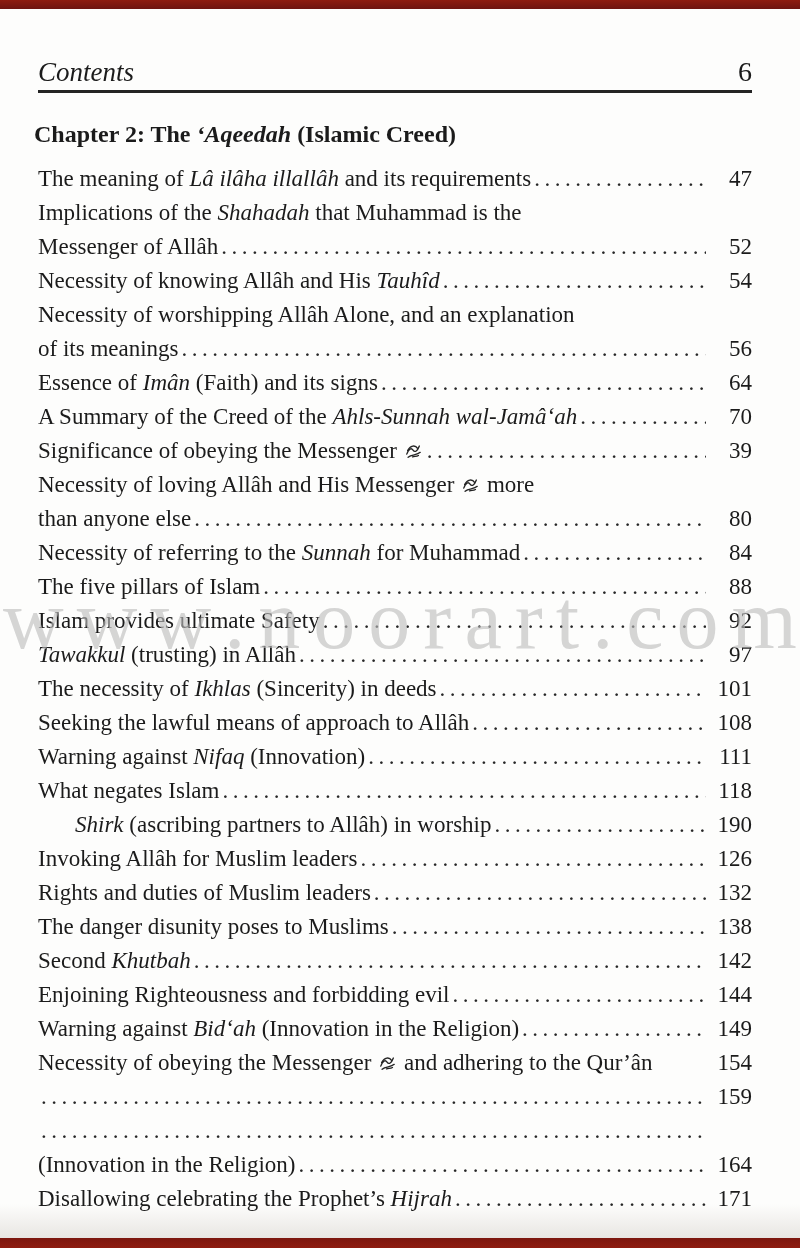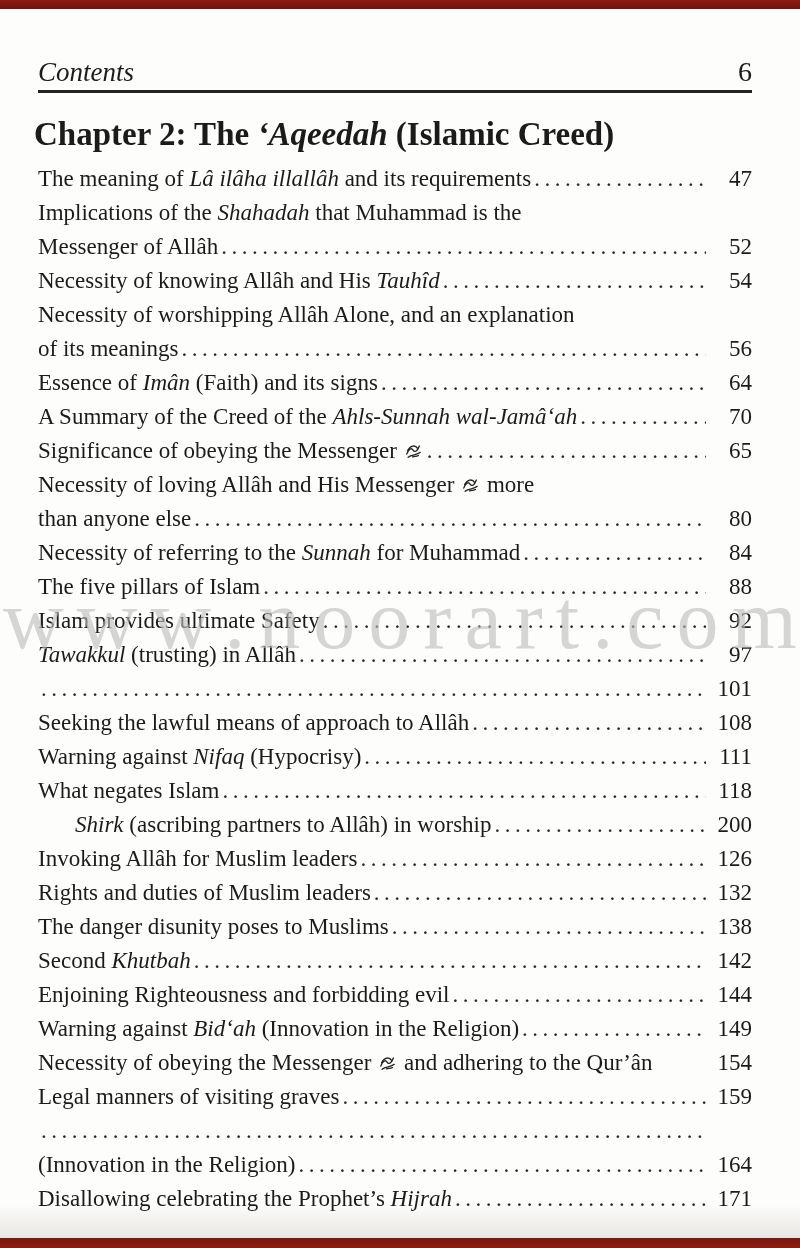--- a/index.html
+++ b/index.html
@@ -21,21 +21,21 @@
     background:linear-gradient(to bottom,rgba(198,192,184,0),rgba(198,192,184,.38));
   }
   .content{position:relative;z-index:1;padding:56px 48px 0 38px;}
   
   .running-head{display:flex;justify-content:space-between;align-items:center;
     font-size:27px;line-height:32px;}
   .running-title{font-style:italic;}
   .running-page{font-size:28px;}
   .rule{border-top:3px solid #242424;margin-top:2px;}
   
-  .chapter-heading{margin:26px 0 0 -4px;font-size:33px;line-height:30px;font-weight:bold;}
+  .chapter-heading{margin:26px 0 0 -4px;font-size:24px;line-height:30px;font-weight:bold;}
   .chapter-heading .it{font-style:italic;}
   
   .toc{margin-top:13px;font-size:23px;}
   .toc-row{display:flex;align-items:baseline;line-height:34px;height:34px;white-space:nowrap;}
   .toc-row.indent{padding-left:37px;}
   .toc-text{flex:none;text-align:center;}
   .it{font-style:italic;}
   .dots{
     flex:1 1 0;min-width:0;overflow:hidden;white-space:nowrap;
     letter-spacing:4.5px;margin-left:3px;color:#262626;
@@ -109,21 +109,21 @@
         <div class="toc-row">
           <span class="toc-text"><span>Significance of obeying the Messenger </span><svg class="pbuh" viewBox="0 0 20 20" xmlns="http://www.w3.org/2000/svg">
     <g stroke="#232323" stroke-width="1.5" fill="none" stroke-linecap="round">
       <path d="M2.5 13.5 C4.5 7.5 7.5 6 9.5 9 C11.5 12 14.5 10 16.5 4.5"></path>
       <path d="M3.5 9.5 C6.5 3.5 12 3 14.5 7"></path>
       <path d="M4 17 C8 13.5 13.5 15 17.5 11.5"></path>
       <path d="M9 16.5 C11 15.5 13 16.5 15.5 15"></path>
     </g>
   </svg></span>
           <span class="dots">................................................................................................................................................................</span>
-          <span class="toc-page">65</span>
+          <span class="toc-page">39</span>
         </div>
         <div class="toc-row">
           <span class="toc-text"><span>Necessity of loving Allâh and His Messenger </span><svg class="pbuh" viewBox="0 0 20 20" xmlns="http://www.w3.org/2000/svg">
     <g stroke="#232323" stroke-width="1.5" fill="none" stroke-linecap="round">
       <path d="M2.5 13.5 C4.5 7.5 7.5 6 9.5 9 C11.5 12 14.5 10 16.5 4.5"></path>
       <path d="M3.5 9.5 C6.5 3.5 12 3 14.5 7"></path>
       <path d="M4 17 C8 13.5 13.5 15 17.5 11.5"></path>
       <path d="M9 16.5 C11 15.5 13 16.5 15.5 15"></path>
     </g>
   </svg><span> more</span></span>
@@ -147,42 +147,43 @@
           <span class="toc-text"><span>Islam provides ultimate Safety </span></span>
           <span class="dots">................................................................................................................................................................</span>
           <span class="toc-page">92</span>
         </div>
         <div class="toc-row">
           <span class="toc-text"><span class="it">Tawakkul</span><span> (trusting) in Allâh </span></span>
           <span class="dots">................................................................................................................................................................</span>
           <span class="toc-page">97</span>
         </div>
         <div class="toc-row">
+          <span class="toc-text"><span>The necessity of </span><span class="it">Ikhlas</span><span> (Sincerity) in deeds</span></span>
           <span class="dots">................................................................................................................................................................</span>
           <span class="toc-page">101</span>
         </div>
         <div class="toc-row">
           <span class="toc-text"><span>Seeking the lawful means of approach to Allâh</span></span>
           <span class="dots">................................................................................................................................................................</span>
           <span class="toc-page">108</span>
         </div>
         <div class="toc-row">
-          <span class="toc-text"><span>Warning against </span><span class="it">Nifaq</span><span> (Hypocrisy) </span></span>
+          <span class="toc-text"><span>Warning against </span><span class="it">Nifaq</span><span> (Innovation) </span></span>
           <span class="dots">................................................................................................................................................................</span>
           <span class="toc-page">111</span>
         </div>
         <div class="toc-row">
           <span class="toc-text"><span>What negates Islam </span></span>
           <span class="dots">................................................................................................................................................................</span>
           <span class="toc-page">118</span>
         </div>
         <div class="toc-row indent">
           <span class="toc-text"><span class="it">Shirk</span><span> (ascribing partners to Allâh) in worship </span></span>
           <span class="dots">................................................................................................................................................................</span>
-          <span class="toc-page">200</span>
+          <span class="toc-page">190</span>
         </div>
         <div class="toc-row">
           <span class="toc-text"><span>Invoking Allâh for Muslim leaders</span></span>
           <span class="dots">................................................................................................................................................................</span>
           <span class="toc-page">126</span>
         </div>
         <div class="toc-row">
           <span class="toc-text"><span>Rights and duties of Muslim leaders</span></span>
           <span class="dots">................................................................................................................................................................</span>
           <span class="toc-page">132</span>
@@ -213,21 +214,20 @@
       <path d="M2.5 13.5 C4.5 7.5 7.5 6 9.5 9 C11.5 12 14.5 10 16.5 4.5"></path>
       <path d="M3.5 9.5 C6.5 3.5 12 3 14.5 7"></path>
       <path d="M4 17 C8 13.5 13.5 15 17.5 11.5"></path>
       <path d="M9 16.5 C11 15.5 13 16.5 15.5 15"></path>
     </g>
   </svg><span> and adhering to the Qur’ân</span></span>
           <span class="spacer"></span>
           <span class="toc-page">154</span>
         </div>
         <div class="toc-row">
-          <span class="toc-text"><span>Legal manners of visiting graves </span></span>
           <span class="dots">................................................................................................................................................................</span>
           <span class="toc-page">159</span>
         </div>
         <div class="toc-row">
           <span class="dots">................................................................................................................................................................</span>
           <span class="toc-page"></span>
         </div>
         <div class="toc-row">
           <span class="toc-text"><span>(Innovation in the Religion)</span></span>
           <span class="dots">................................................................................................................................................................</span>

